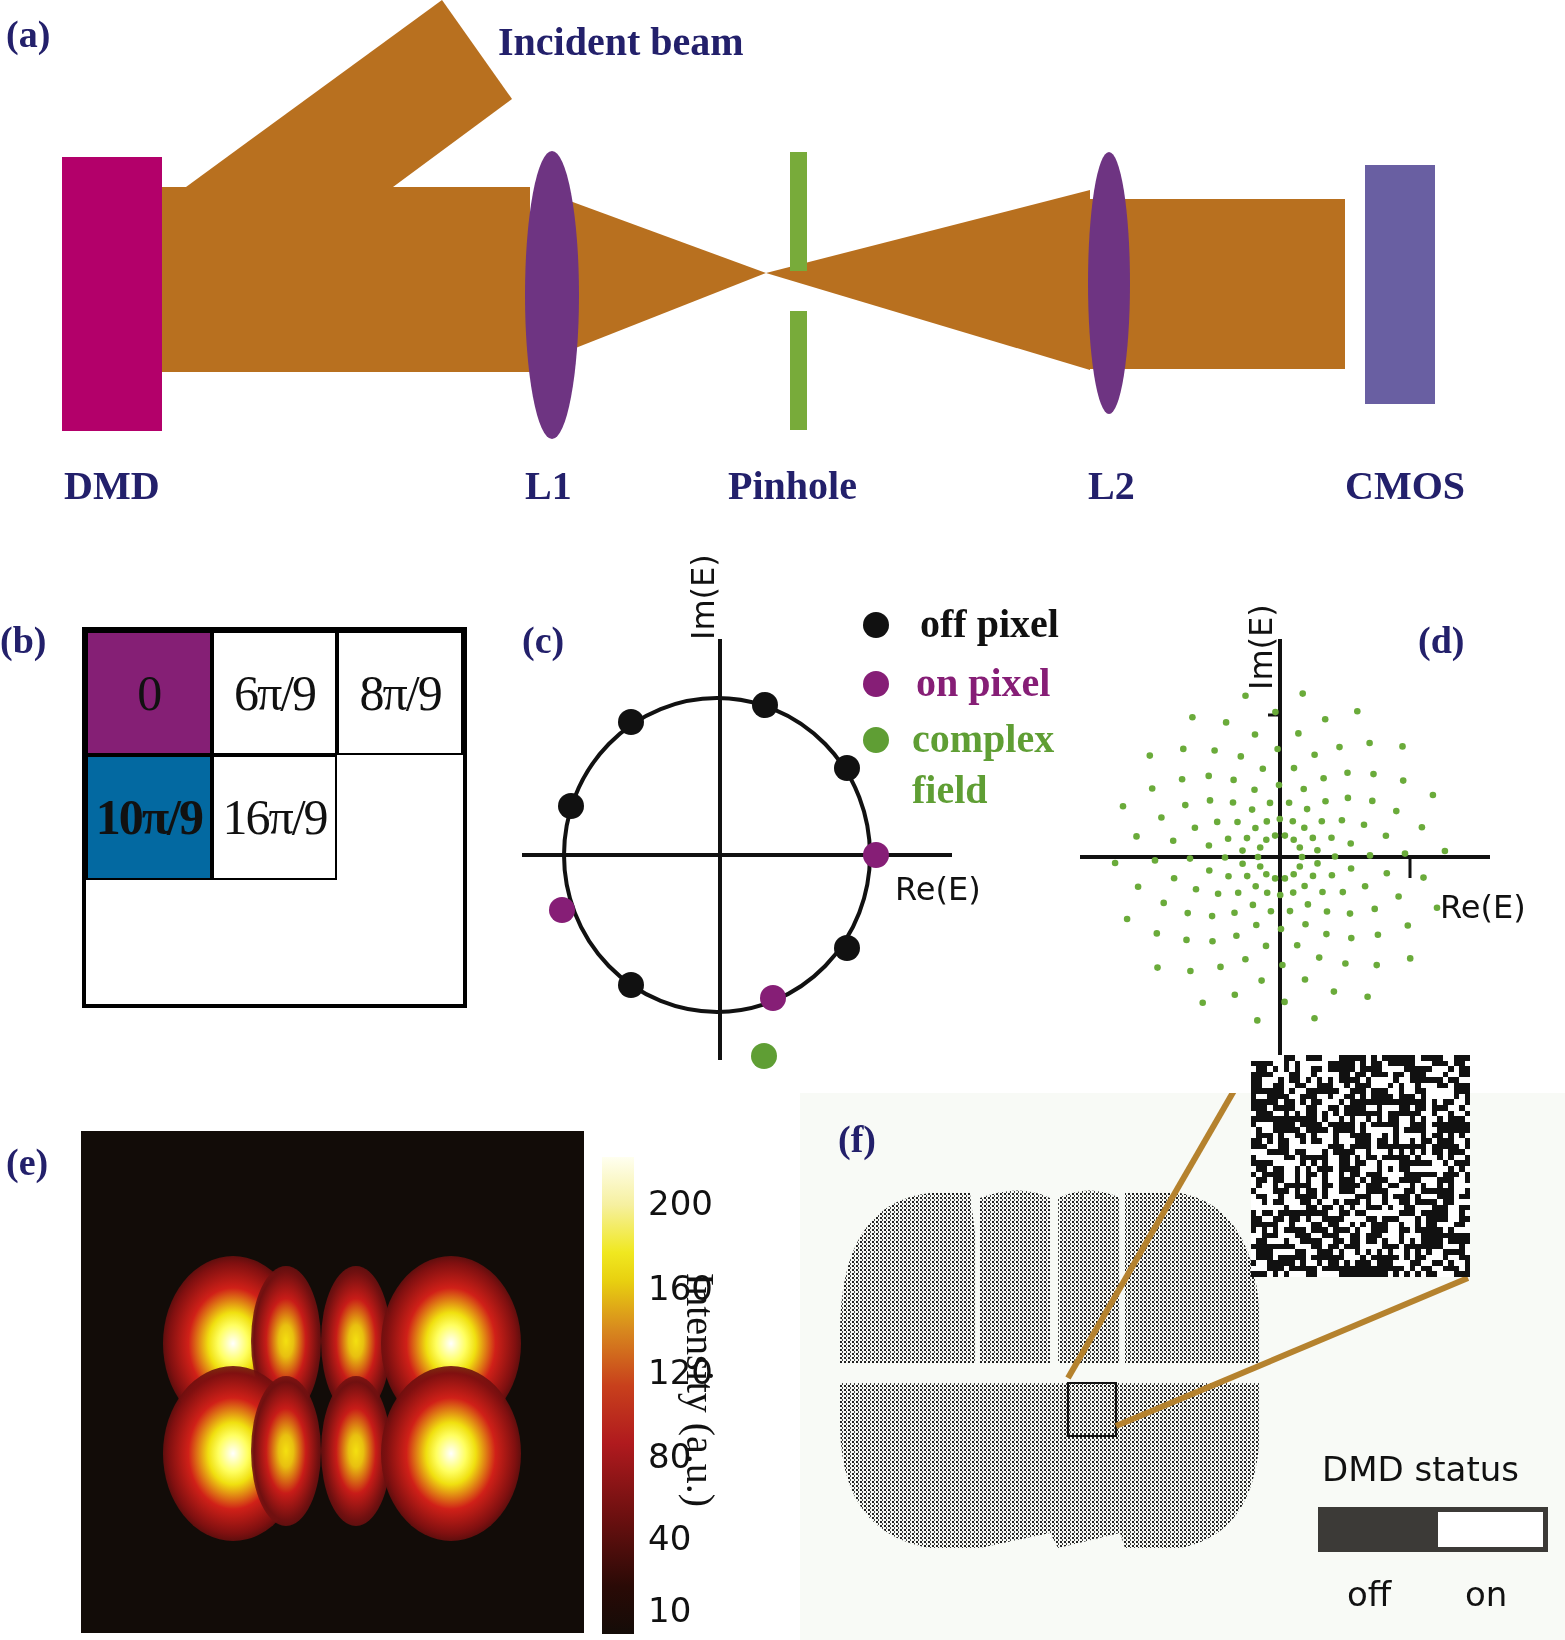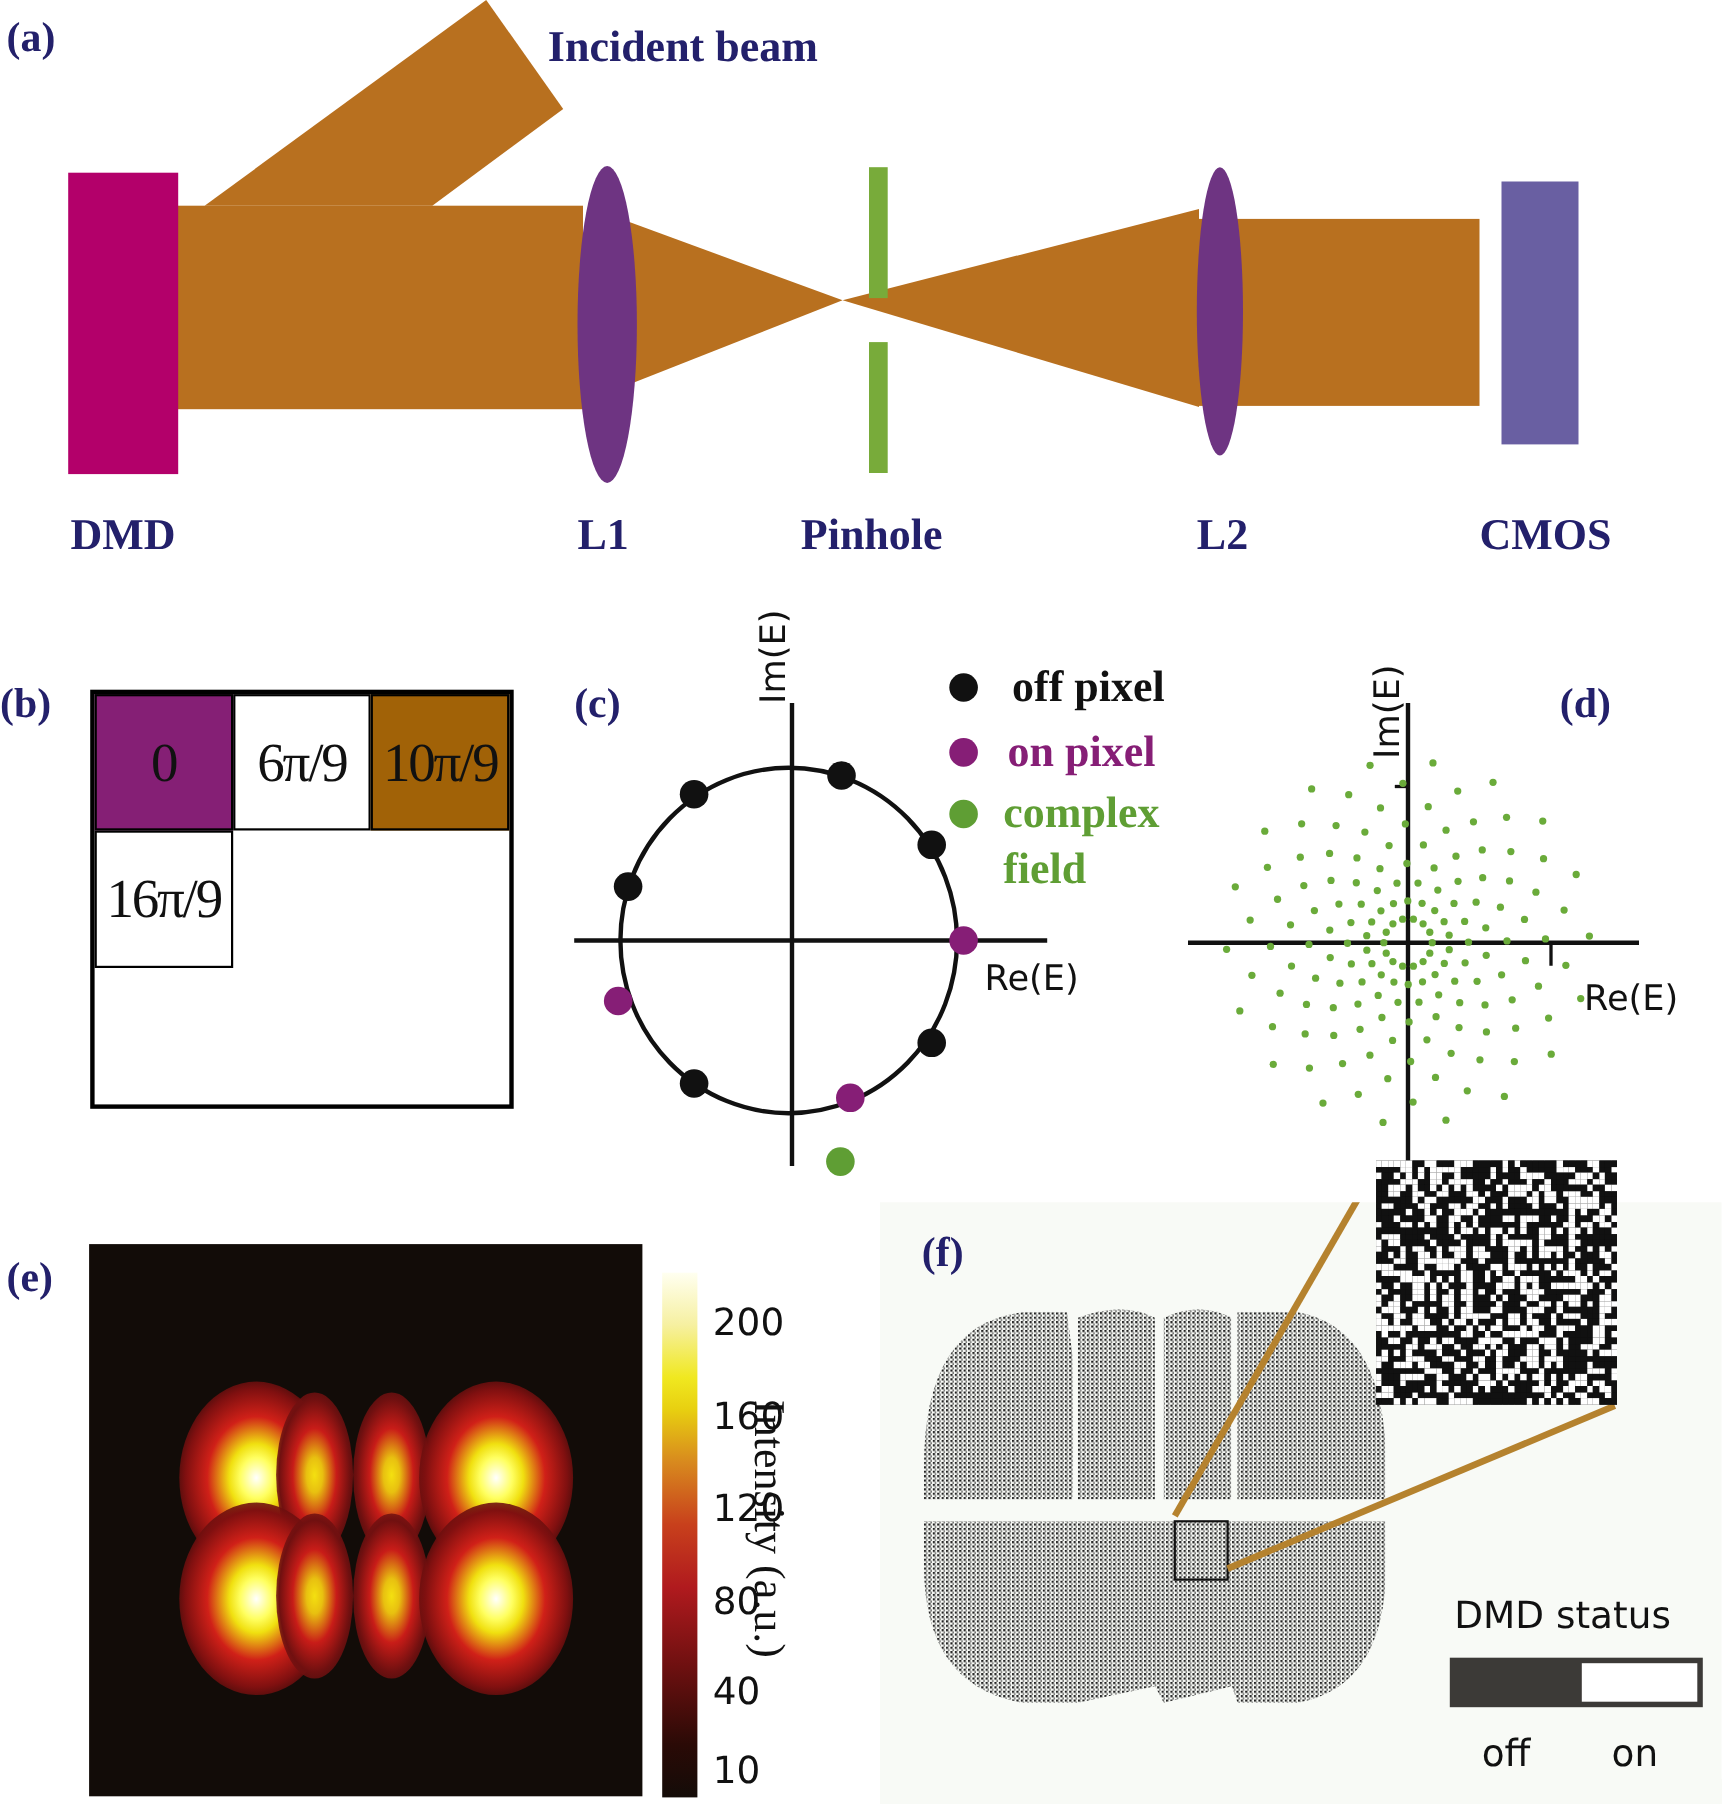--- a/index.html
+++ b/index.html
@@ -58,21 +58,22 @@
   <div class="comp-label" style="left:728px; top:462px;">Pinhole</div>
   <div class="comp-label" style="left:1088px; top:462px;">L2</div>
   <div class="comp-label" style="left:1345px; top:462px;">CMOS</div>
 </div>
 
 <div>
   <div class="panel-label" style="left:0px; top:618px;">(b)</div>
   <div class="grid-b">
     <div class="cell" style="background:#851f75;">0</div>
     <div class="cell">6π/9</div>
-    <div class="cell" style="background:#a16207;">10π/9</div>
+    <div class="cell">8π/9</div>
+    <div class="cell" style="background:#0369a1;font-weight:bold;">10π/9</div>
     <div class="cell">16π/9</div>
   </div>
 </div>
 
 <div>
   <div class="panel-label" style="left:522px; top:618px;">(c)</div>
   <svg width="1565" height="1100" style="pointer-events:none;">
     <line x1="720" y1="639" x2="720" y2="1060" stroke="#111" stroke-width="4"></line>
     <line x1="522" y1="855" x2="952" y2="855" stroke="#111" stroke-width="4"></line>
     <ellipse cx="717" cy="855" rx="153" ry="157" fill="none" stroke="#111" stroke-width="4"></ellipse>

